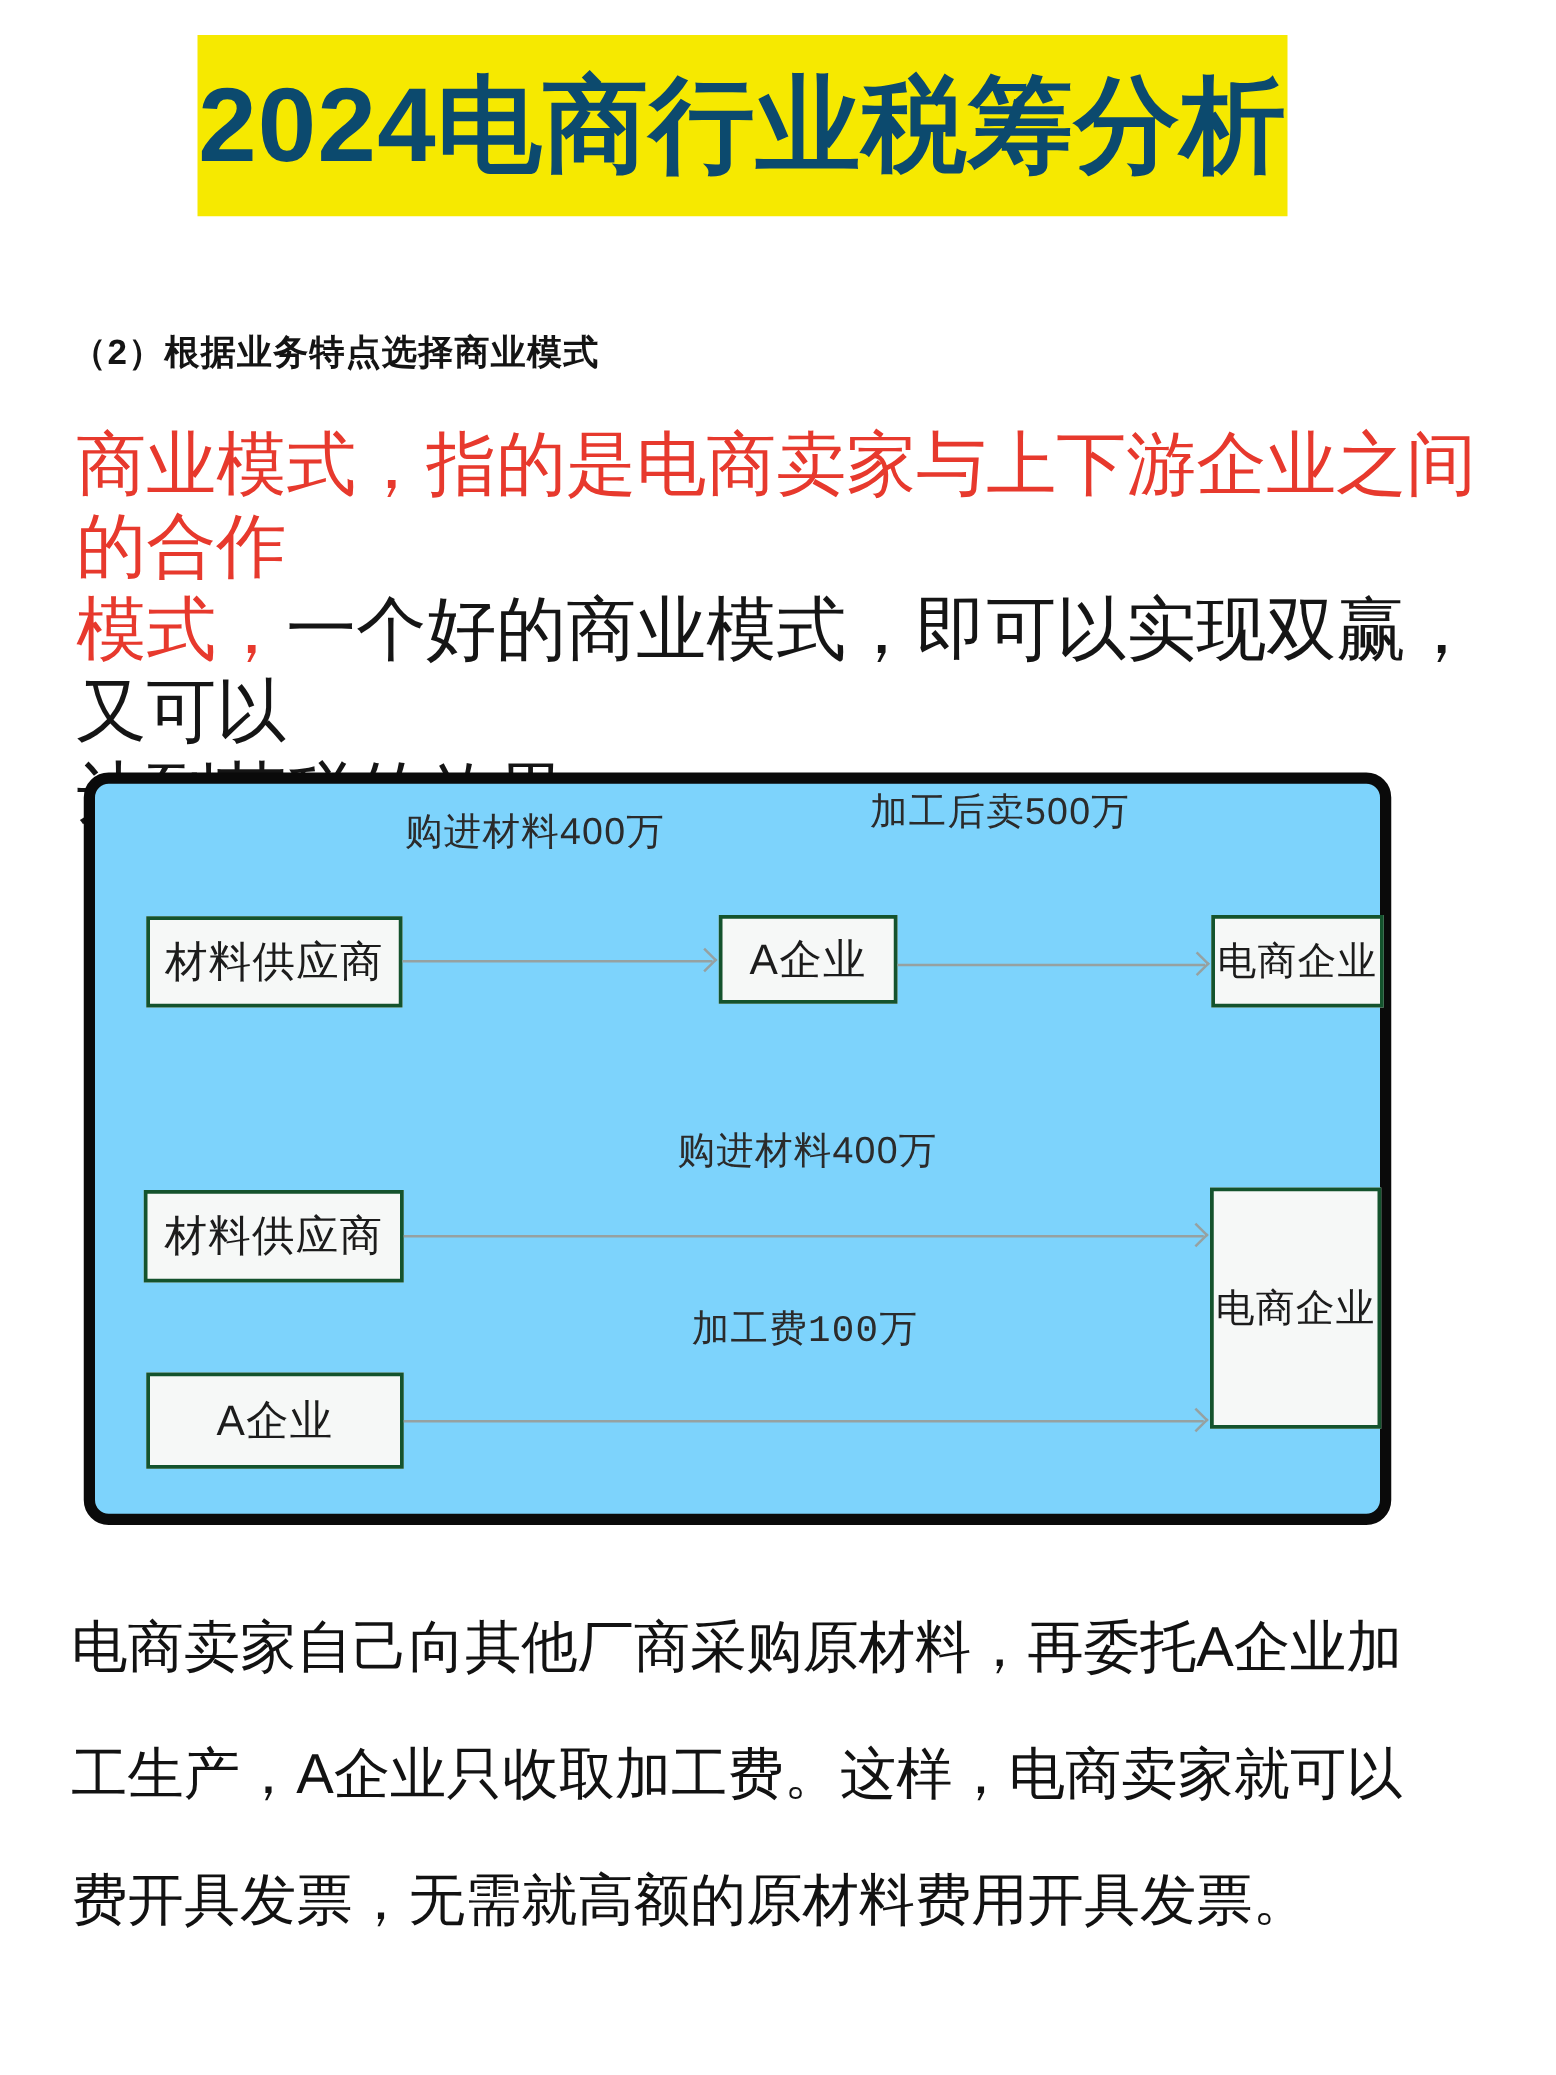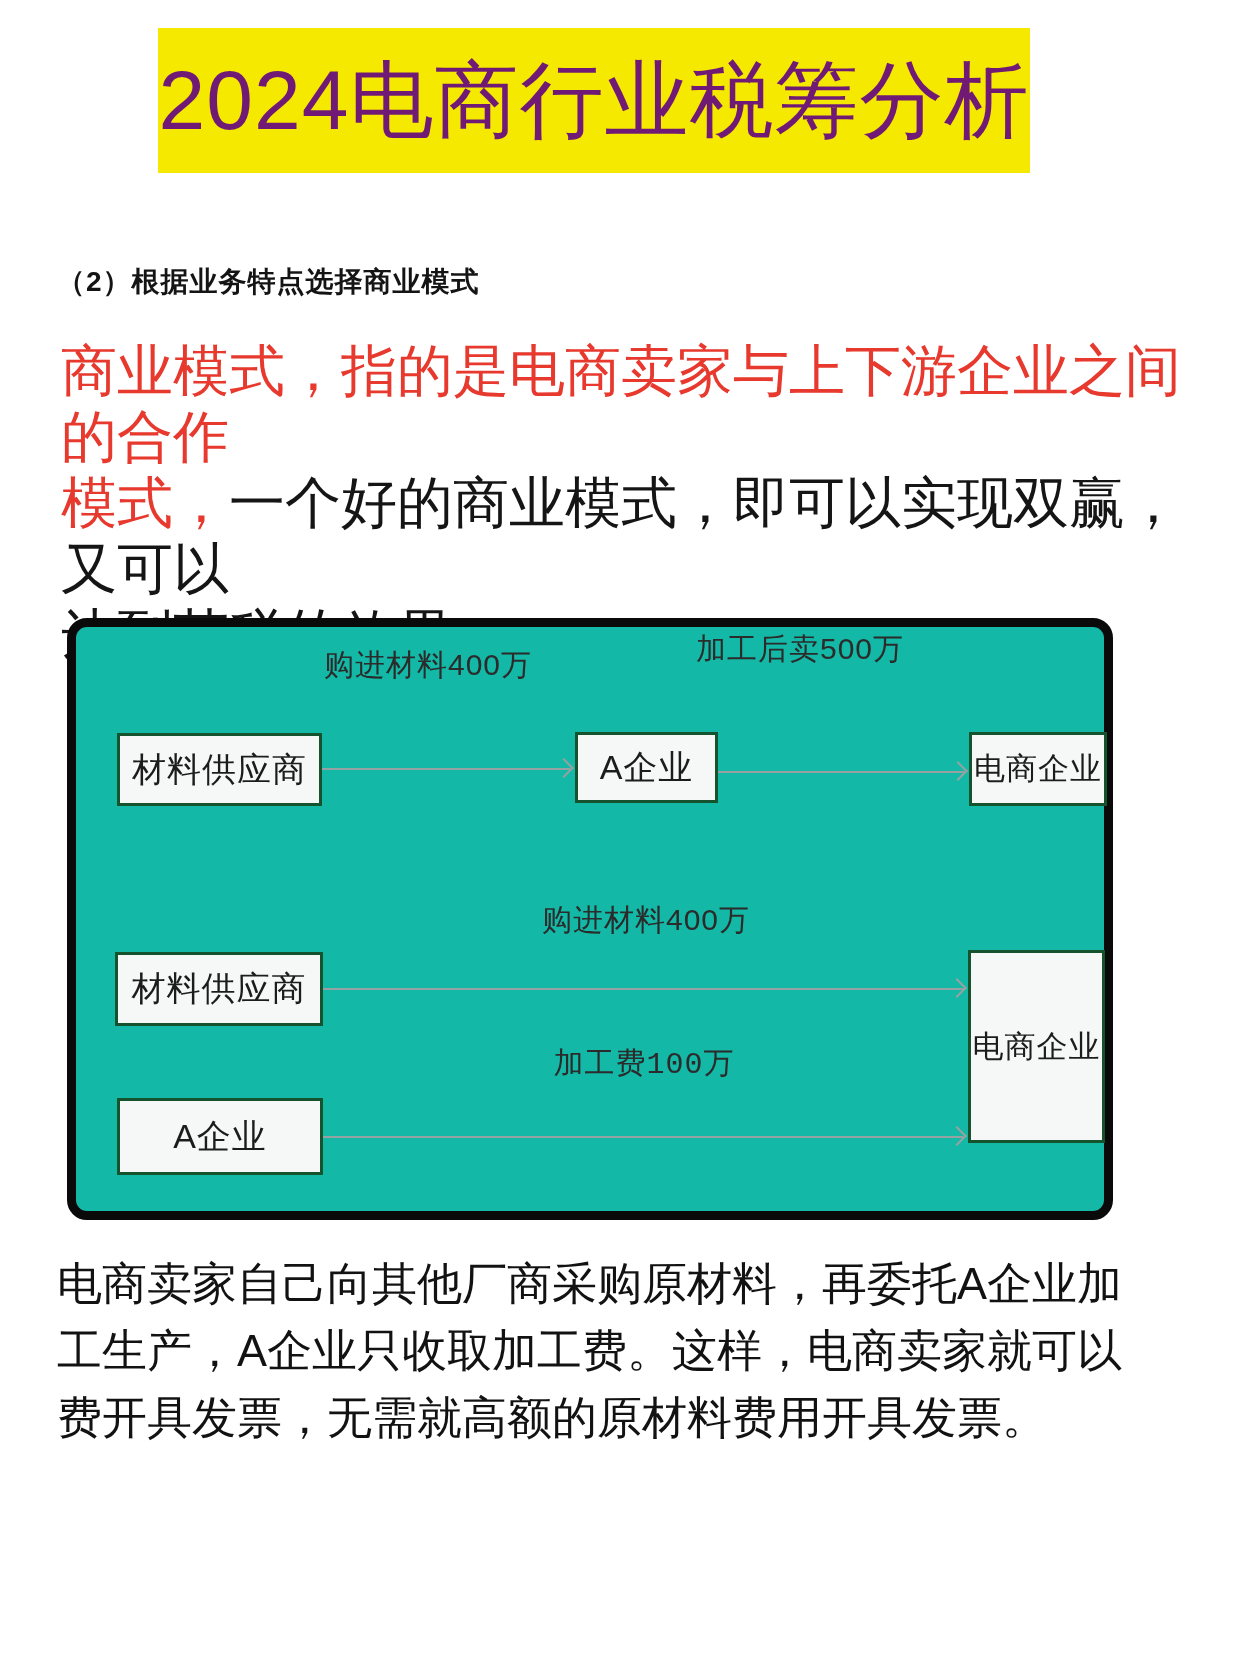--- a/index.html
+++ b/index.html
@@ -8,41 +8,41 @@
     position:relative; width:1245px; height:1660px; background:#ffffff;
     overflow:hidden; margin:0 auto;
   }
 
   
   .title-banner {
     position:absolute; left:158px; top:28px; width:872px; height:145px;
     background:#f6e900; display:flex; align-items:center; justify-content:center;
   }
   .title-banner h1 {
-    margin:0; font-size:84px; font-weight:400; letter-spacing:1px; color:#701a75;
+    margin:0; font-size:84px; font-weight:700; letter-spacing:1px; color:#0c4a6e;
     white-space:nowrap;
   }
 
   
   .section-heading {
     position:absolute; left:57px; top:263px; font-size:28px; font-weight:700;
     color:#141414; white-space:nowrap; letter-spacing:1px;
   }
 
   
   .intro {
     position:absolute; left:61px; top:338px; width:1140px;
     font-size:56px; line-height:66px; font-weight:400; color:#151515;
   }
   .intro .red { color:#e7392d; }
 
   
   .diagram {
     position:absolute; left:67px; top:618px; width:1046px; height:602px;
-    background:#14b8a6; border:9px solid #0a0a0a; border-radius:20px;
+    background:#7dd3fc; border:9px solid #0a0a0a; border-radius:20px;
     box-sizing:border-box;
   }
   .d-inner { position:absolute; left:-9px; top:-9px; width:1046px; height:602px; }
   
   .ebox {
     position:absolute; box-sizing:border-box; background:#f6f8f7;
     border:3px solid #14532d; display:flex; align-items:center; justify-content:center;
     font-size:34px; color:#1c1c1c; letter-spacing:1px;
   }
   .flabel {
@@ -54,21 +54,21 @@
     content:""; position:absolute; right:-1px; top:-7px; width:14px; height:14px;
     border-top:2px solid #96a1a1; border-right:2px solid #96a1a1;
     transform:rotate(45deg); box-sizing:border-box;
   }
 
   
   .conclusion {
     position:absolute; left:57px; top:1250px; width:1150px;
     font-size:45px; line-height:67px; color:#121212; font-weight:400;
   }
-  .conclusion div { white-space:nowrap; }
+  .conclusion div { white-space:nowrap;margin-top:34px; }
 </style>
 </head>
 <body>
 
 <div class="page">
 
   <div class="title-banner">
     <h1>2024电商行业税筹分析</h1>
   </div>
 

